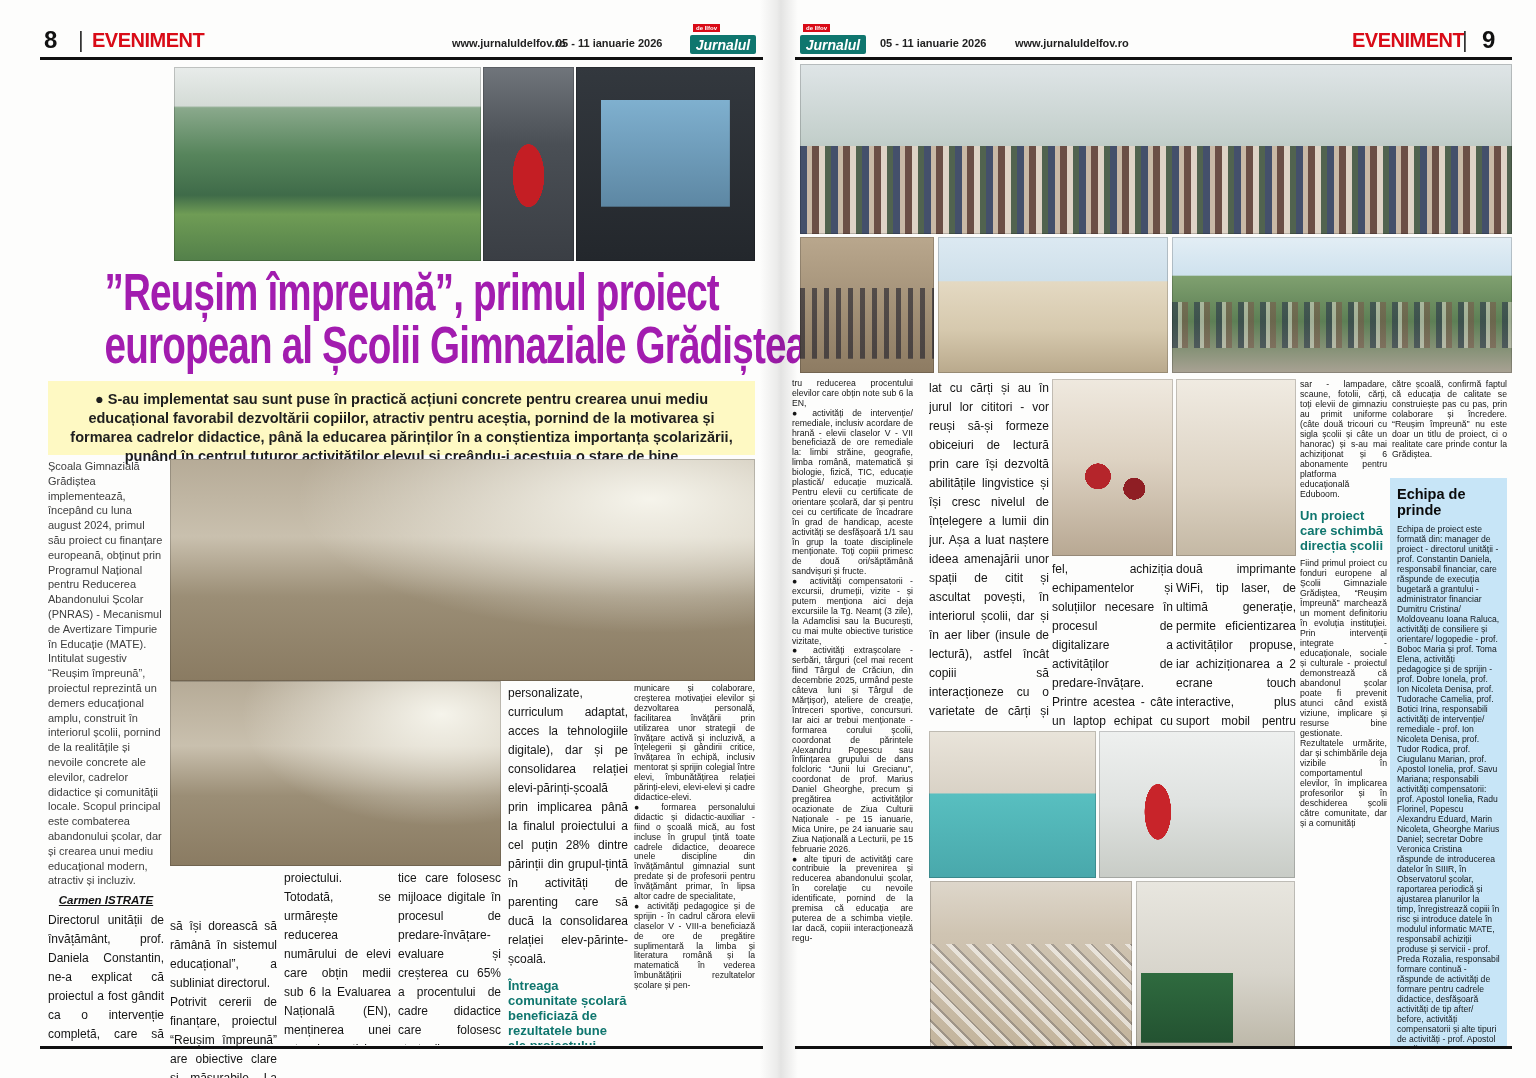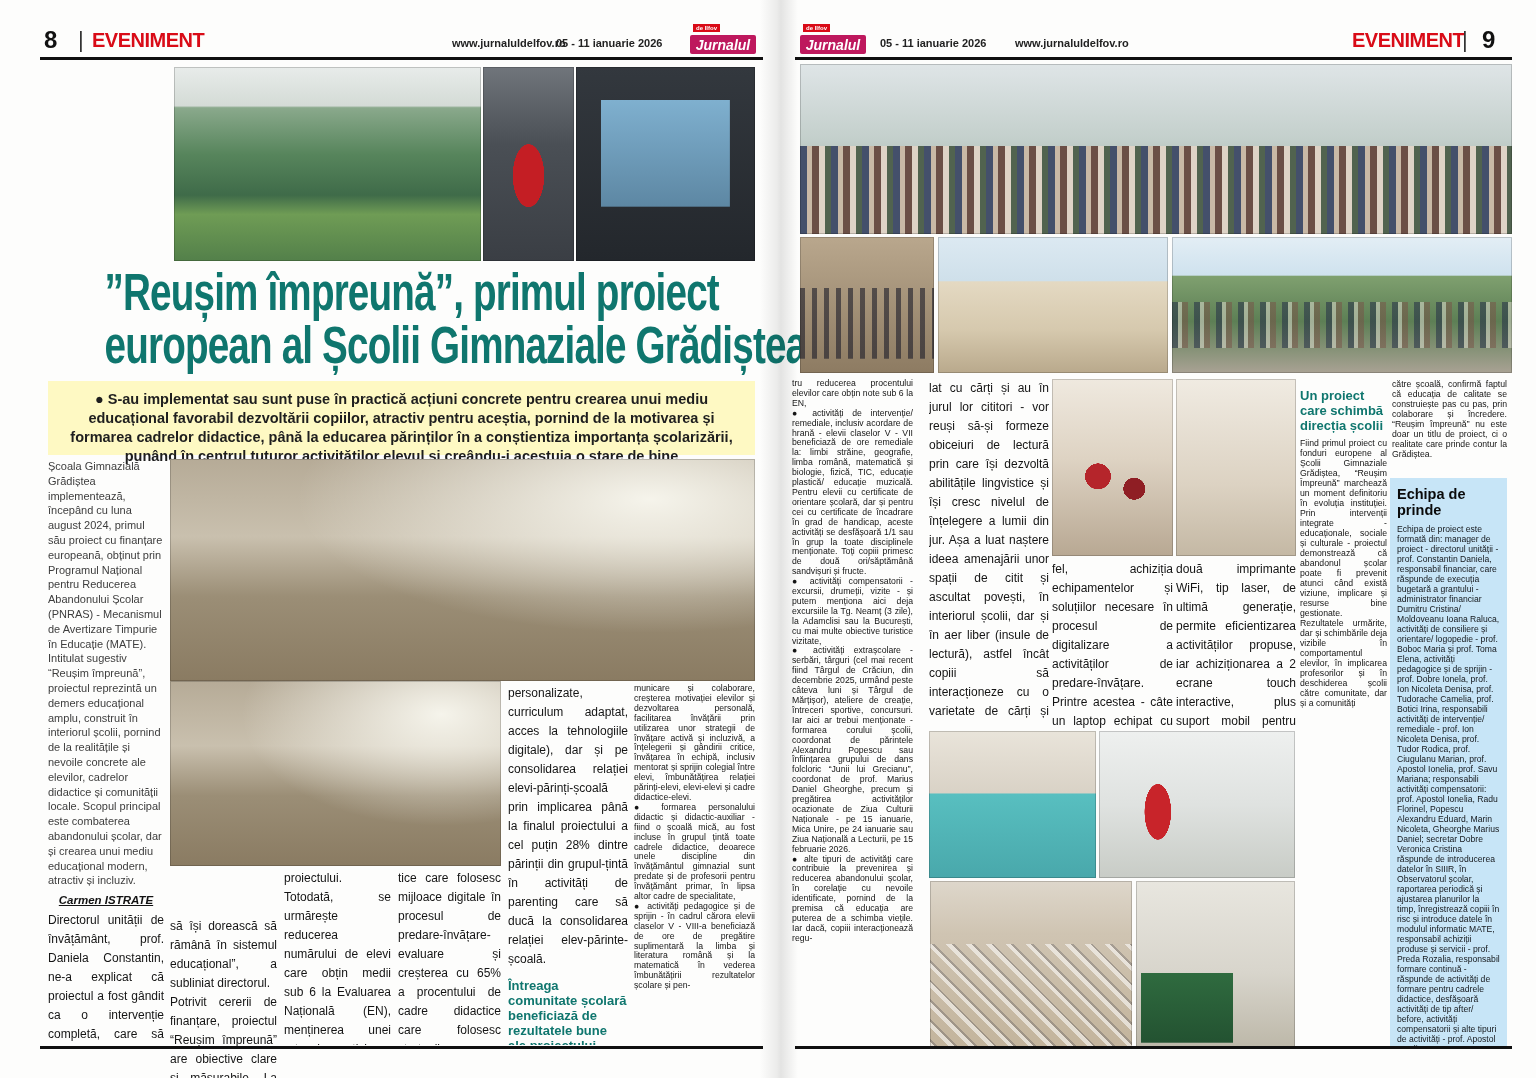--- a/index.html
+++ b/index.html
@@ -9,27 +9,27 @@
   
   .pgnum{font-size:24px;font-weight:bold;color:#111;}
   .sep{font-size:22px;font-weight:normal;color:#333;}
   .section{font-size:20px;font-weight:bold;color:#d90b17;letter-spacing:-0.5px;}
   .hmeta{font-size:11px;font-weight:bold;color:#222;}
   .rule{background:#101010;}
   
   .logo{width:66px;height:30px;}
   .logo .lg-top{position:absolute;top:0;left:3px;background:#d90b17;color:#fff;font-size:6px;
         font-weight:bold;padding:1px 3px;line-height:1;}
-  .logo .lg-main{position:absolute;bottom:0;left:0;right:0;background:#be185d;color:#fff;
+  .logo .lg-main{position:absolute;bottom:0;left:0;right:0;background:#0f766e;color:#fff;
         font-style:italic;font-weight:bold;font-size:14px;text-align:center;padding:3px 0 2px;
         border-radius:2px;line-height:1;}
   
   .kicker{background:#cfe9f7;padding:10px 8px;font-size:18px;line-height:1.26;color:#0d0d0d;}
   
-  .headline{text-align:right;color:#0f766e;}
+  .headline{text-align:right;color:#a21caf;}
   .headline .hl{display:block;white-space:nowrap;font-weight:bold;font-size:46px;line-height:53px;
         letter-spacing:-1px;transform:scale(0.84,1.12);transform-origin:center;}
   
   .lead{background:#fef9c3;text-align:center;font-size:14.5px;line-height:19px;font-weight:bold;
         color:#1e1e1e;padding:9px 18px;}
   
   .intro{font-size:11px;line-height:14.8px;color:#3d3d3d;white-space:pre-line;}
   .byline{font-size:11.5px;font-weight:bold;font-style:italic;text-decoration:underline;
         text-align:center;margin:6px 0 5px;}
   .colb{font-size:12px;line-height:19px;text-align:justify;white-space:pre-line;
@@ -149,20 +149,21 @@
 
   <div class="abs colb" style="left:1052px;top:560px;width:121px;height:168px;">fel, achiziția echipamentelor și soluțiilor necesare în procesul de digitalizare a activităților de predare-învățare. Printre acestea - câte un laptop echipat cu mouse, tastatură, licență, geantă, în fiecare clasă de gimnaziu (8 clase) pentru a putea utiliza mijloace moderne de predare, învățare, evaluare și pentru a crește atractivitatea orelor și - un laptop pentru biblioteca școlii. Achiziționarea a</div>
   <div class="abs colb" style="left:1176px;top:560px;width:120px;height:168px;">două imprimante WiFi, tip laser, de ultimă generație, permite eficientizarea activităților propuse, iar achiziționarea a 2 ecrane touch interactive, plus suport mobil pentru fiecare, oferă profesorilor și elevilor posibilitatea de a accesa diferite aplicații educaționale interactive. Pentru corul școlii s-a achiziționat, de asemenea, echipament audio, sala de lectură a fost dotată cu mobilierul nece-</div>
 
   <div class="abs ph ph-magazines" style="left:929px;top:731px;width:167px;height:147px;"></div>
   <div class="abs ph ph-redjacket" style="left:1099px;top:731px;width:196px;height:147px;"></div>
   <div class="abs ph ph-gym" style="left:930px;top:881px;width:202px;height:166px;"></div>
   <div class="abs ph ph-food" style="left:1136px;top:881px;width:159px;height:166px;"></div>
 
   <div class="abs flow" style="left:1300px;top:379px;width:87px;height:667px;">
+    <div class="colb narrow">sar - lampadare, scaune, fotolii, cărți, toți elevii de gimnaziu au primit uniforme (câte două tricouri cu sigla școlii și câte un hanorac) și s-au mai achiziționat și 6 abonamente pentru platforma educațională Eduboom.</div>
     <h3 class="subhead">Un proiect care schimbă direcția școlii</h3>
     <div class="colb narrow">Fiind primul proiect cu fonduri europene al Școlii Gimnaziale Grădiștea, “Reușim Împreună” marchează un moment definitoriu în evoluția instituției. Prin intervenții integrate - educaționale, sociale și culturale - proiectul demonstrează că abandonul școlar poate fi prevenit atunci când există viziune, implicare și resurse bine gestionate. Rezultatele urmărite, dar și schimbările deja vizibile în comportamentul elevilor, în implicarea profesorilor și în deschiderea școlii către comunitate, dar și a comunități</div>
   </div>
 
   <div class="abs colb narrow" style="left:1392px;top:379px;width:115px;height:94px;">către școală, confirmă faptul că educația de calitate se construiește pas cu pas, prin colaborare și încredere. “Reușim împreună” nu este doar un titlu de proiect, ci o realitate care prinde contur la Grădiștea.</div>
 
   <div class="abs teambox" style="left:1390px;top:478px;width:103px;height:553px;">
     <h3>Echipa de prinde</h3>
     <div class="tb">Echipa de proiect este formată din: manager de proiect - directorul unității - prof. Constantin Daniela, responsabil financiar, care răspunde de execuția bugetară a grantului - administrator financiar Dumitru Cristina/ Moldoveanu Ioana Raluca, activități de consiliere și orientare/ logopedie - prof. Boboc Maria și prof. Toma Elena, activități pedagogice și de sprijin - prof. Dobre Ionela, prof. Ion Nicoleta Denisa, prof. Tudorache Camelia, prof. Botici Irina, responsabili activități de intervenție/ remediale - prof. Ion Nicoleta Denisa, prof. Tudor Rodica, prof. Ciugulanu Marian, prof. Apostol Ionelia, prof. Savu Mariana; responsabili activități compensatorii: prof. Apostol Ionelia, Radu Florinel, Popescu Alexandru Eduard, Marin Nicoleta, Gheorghe Marius Daniel; secretar Dobre Veronica Cristina răspunde de introducerea datelor în SIIIR, în Observatorul școlar, raportarea periodică și ajustarea planurilor la timp, înregistrează copiii în risc și introduce datele în modulul informatic MATE, responsabil achiziții produse și servicii - prof. Preda Rozalia, responsabil formare continuă - răspunde de activități de formare pentru cadrele didactice, desfășoară activități de tip after/ before, activități compensatorii și alte tipuri de activități - prof. Apostol Ionelia.</div>
   </div>

